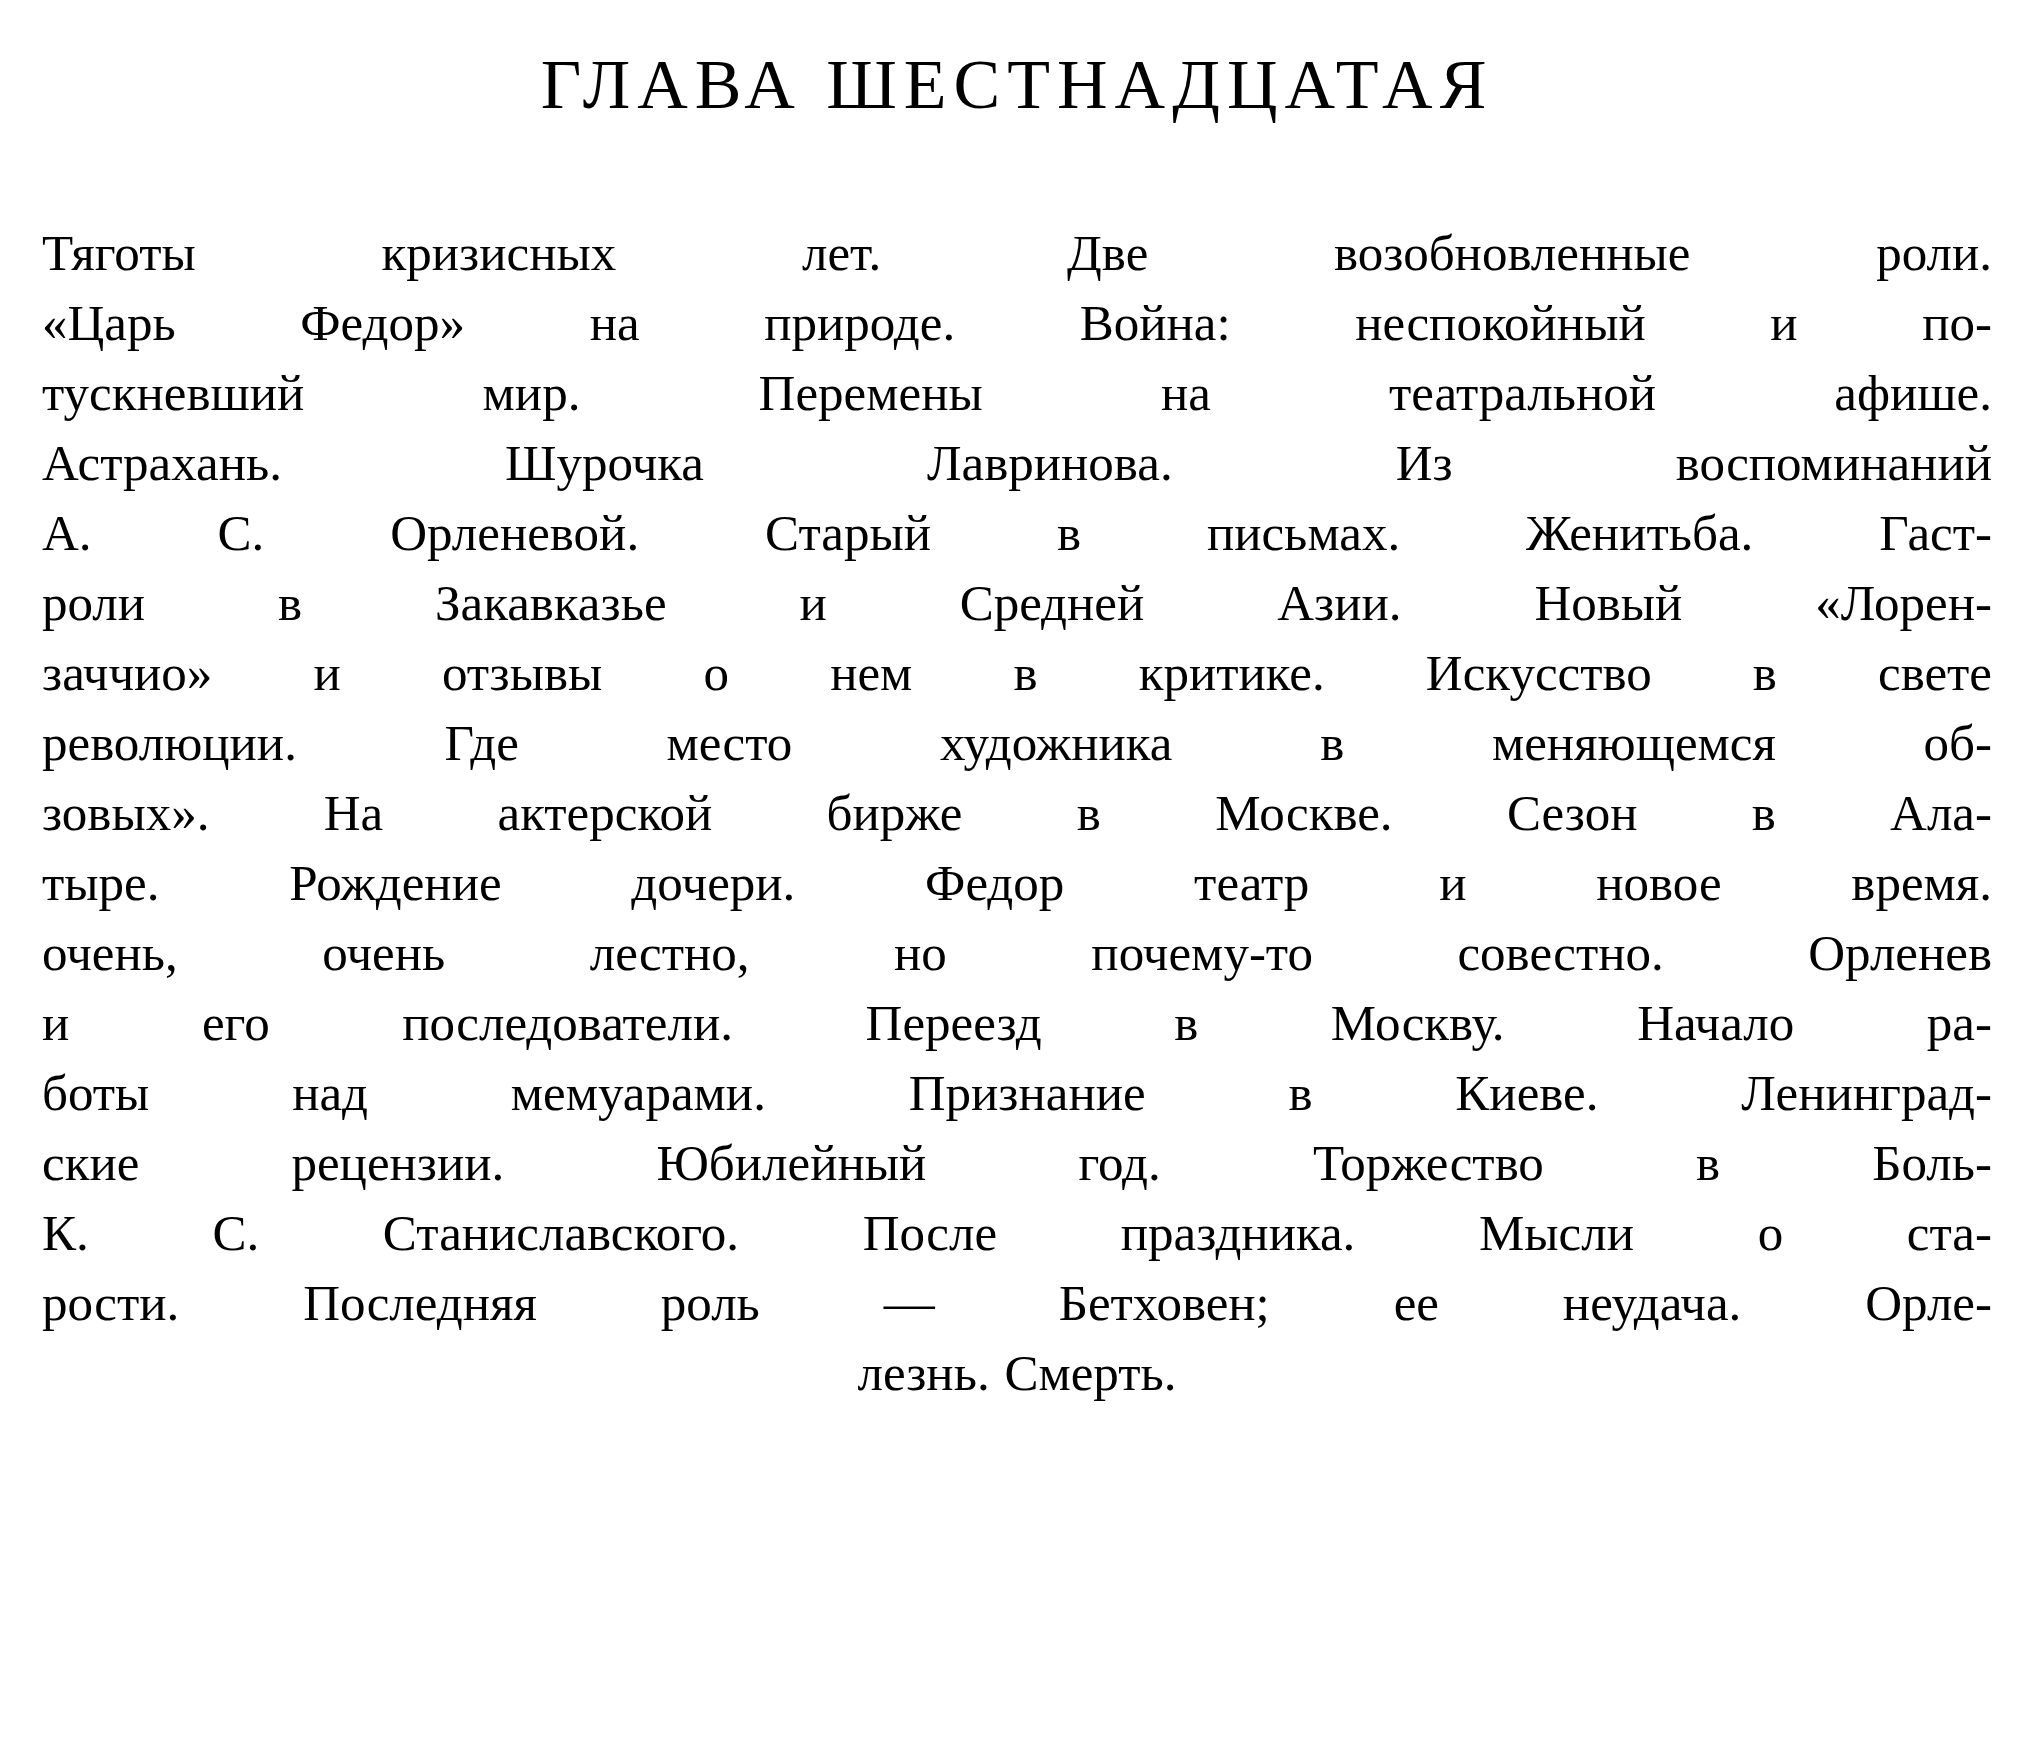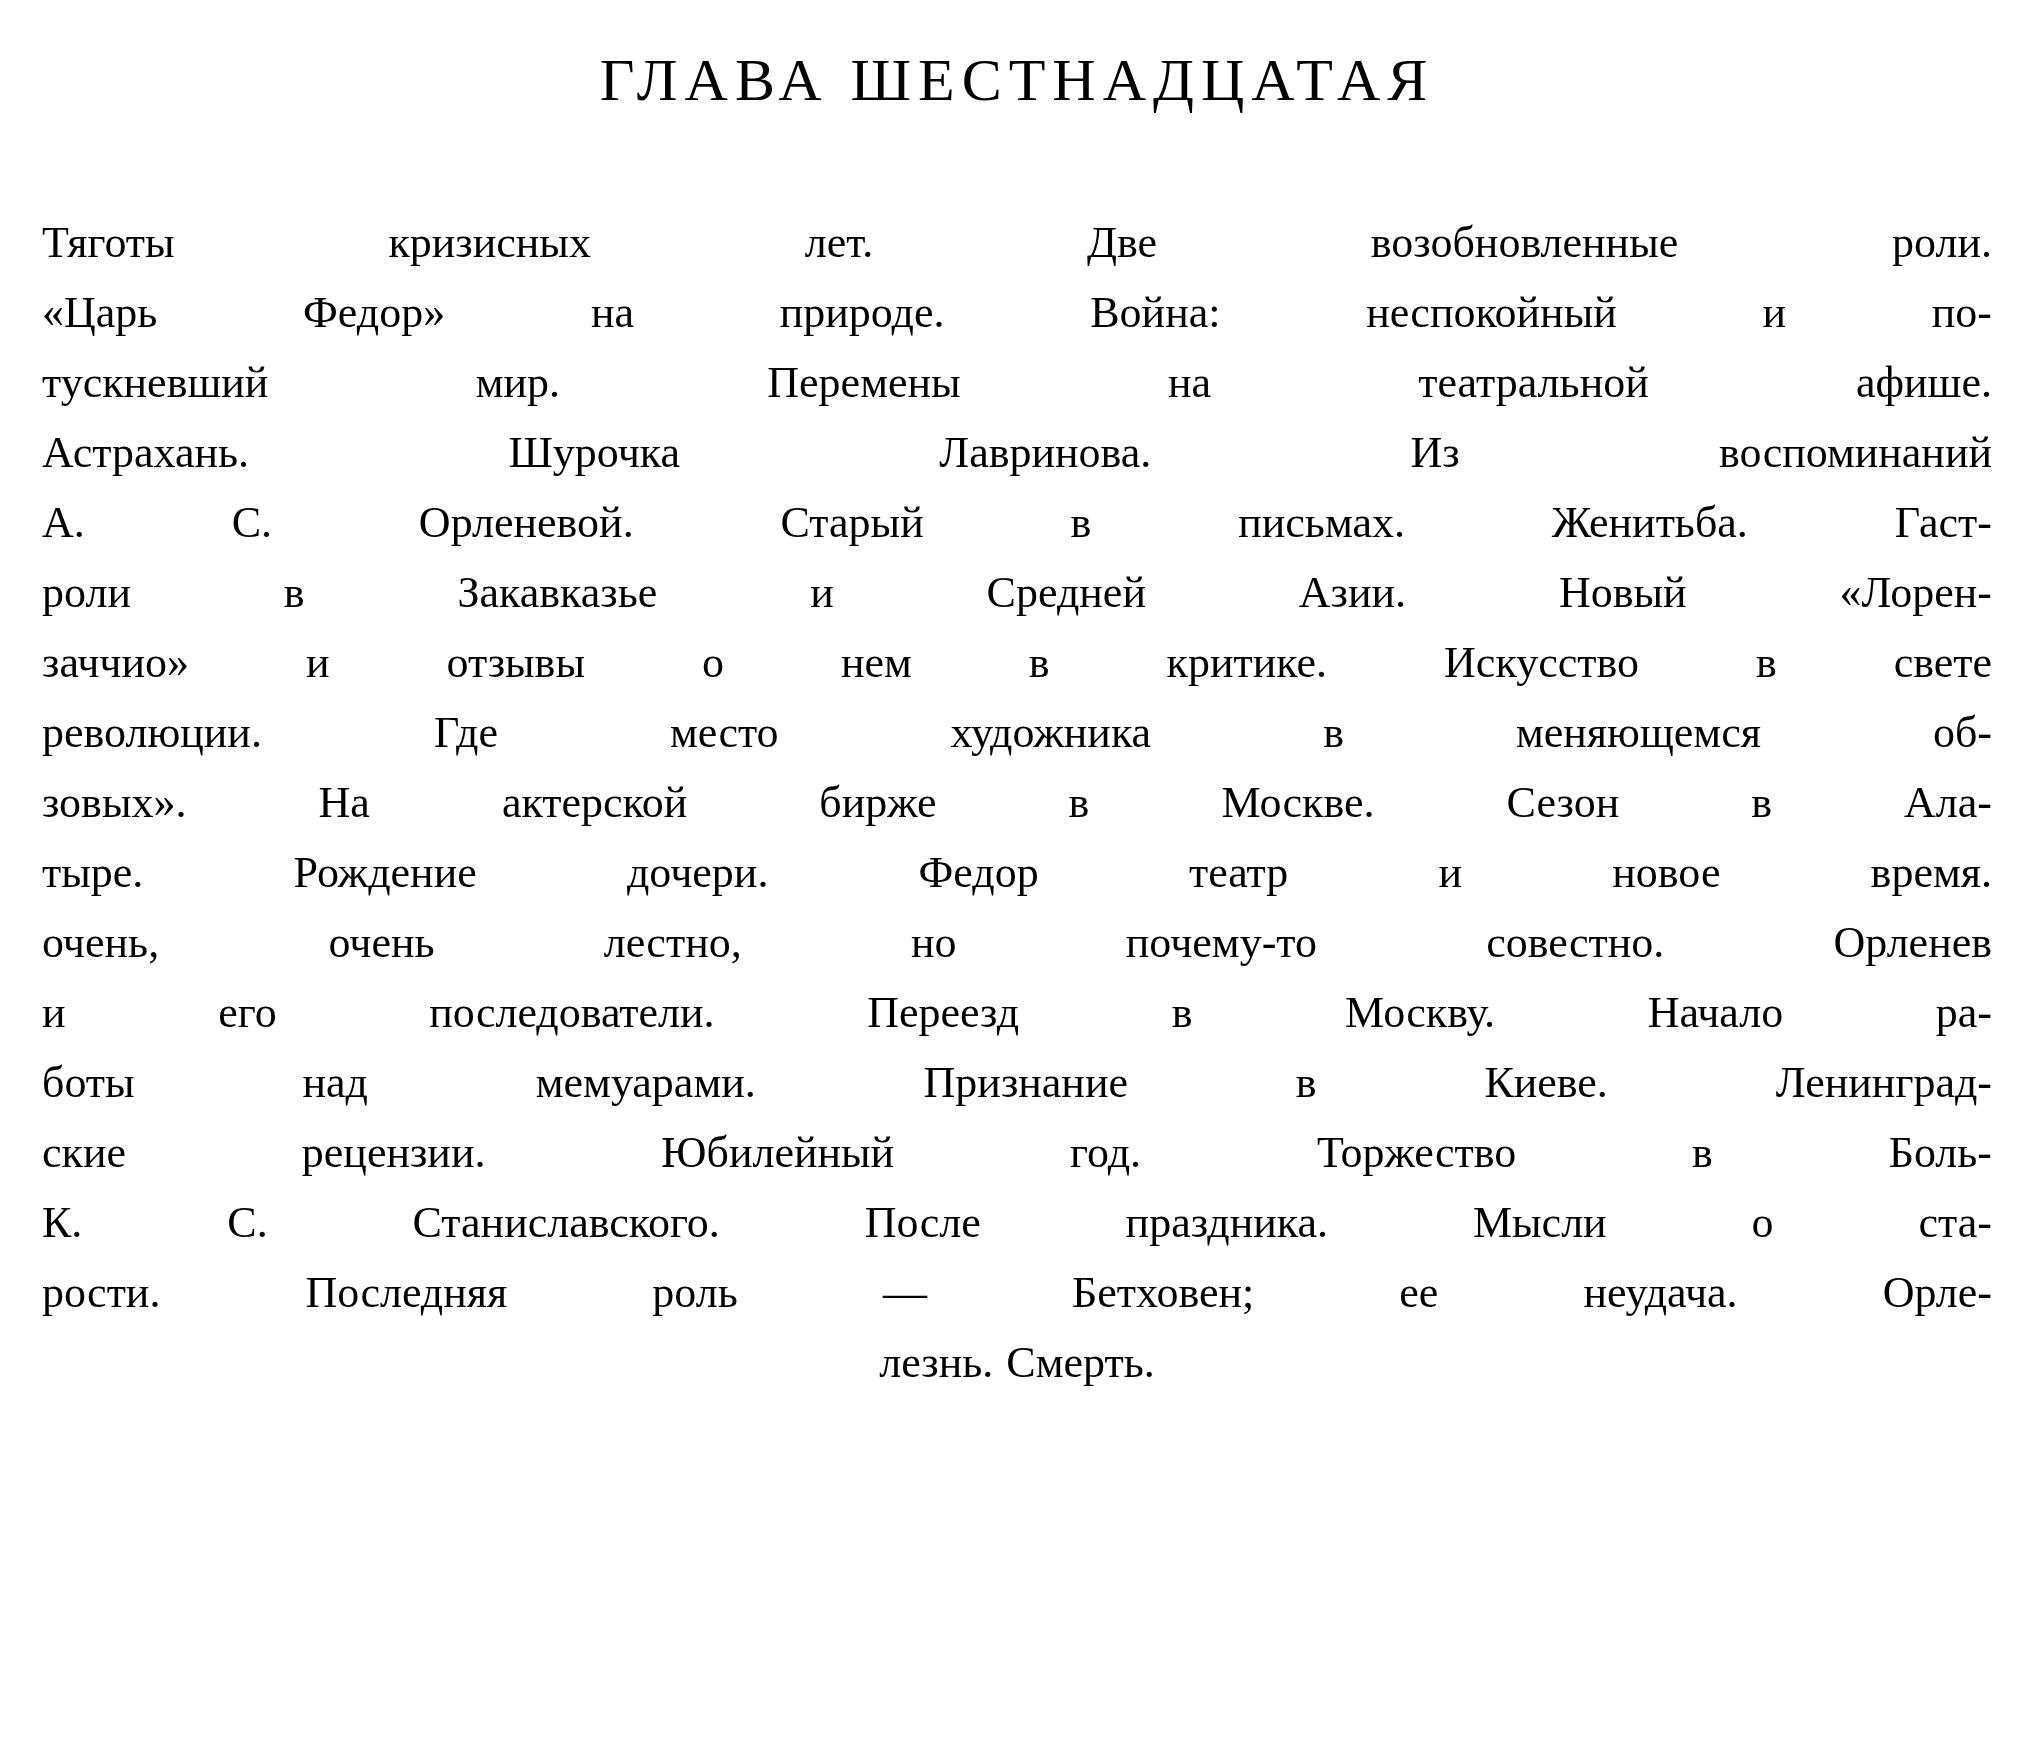--- a/index.html
+++ b/index.html
@@ -14,29 +14,29 @@
     background: #ffffff;
     color: #000000;
     font-family: "Liberation Serif", "DejaVu Serif", serif;
     overflow: hidden;
     box-sizing: border-box;
   }
   .chapter-title {
     margin: 50px 0 0 0;
     padding: 0;
     text-align: center;
-    font-size: 60px;
+    font-size: 70px;
     font-weight: 400;
     letter-spacing: 7px;
     line-height: 1.0;
     white-space: nowrap;
   }
   .chapter-summary {
     margin: 98px 42px 0 42px;
-    font-size: 44px;
+    font-size: 51px;
     line-height: 70px;
   }
   .summary-line {
     text-align: justify;
     text-align-last: justify;
     word-spacing: 2px;
   }
   .summary-line.last {
     text-align: left;
     text-align-last: center;

